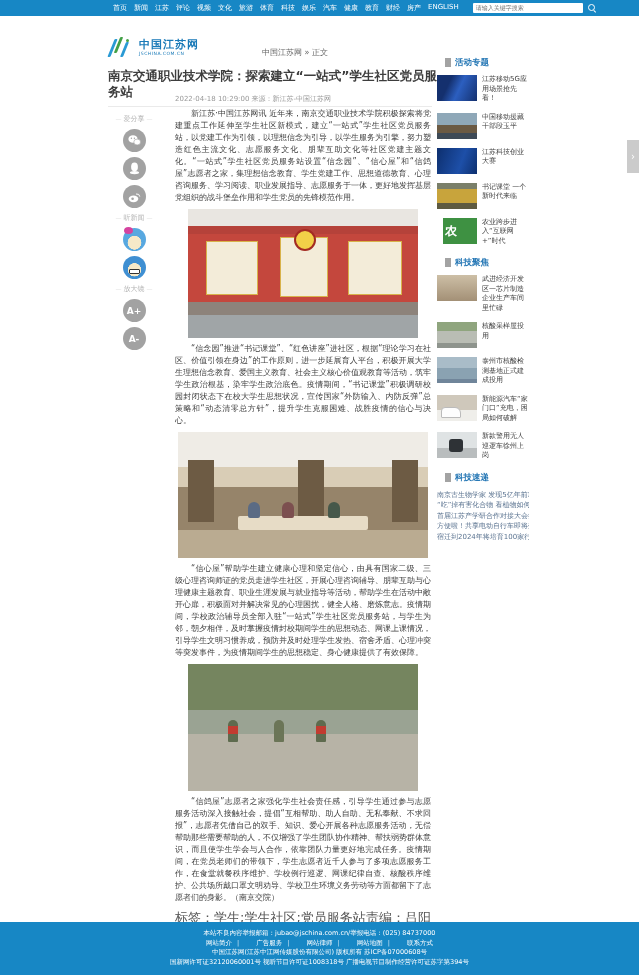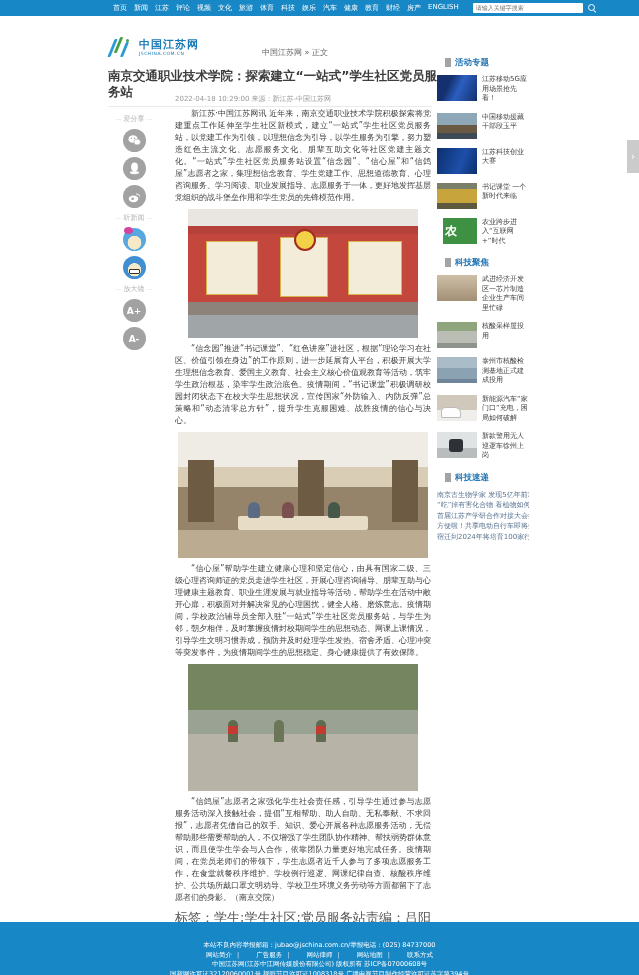--- a/index.html
+++ b/index.html
@@ -96,21 +96,21 @@
   .th-b4{background:linear-gradient(#dfe3e4 0 62%,#b9bdbe 62%);}
   .th-b4::after{content:"";position:absolute;left:12px;top:7px;width:14px;height:13px;border-radius:3px;background:#2e3236;}
   .th-b5{background:linear-gradient(#cfc8bb 0 58%,#efeeea 58%);}
   .th-b5::after{content:"";position:absolute;left:4px;top:12px;width:18px;height:9px;border-radius:4px 6px 1px 1px;background:#fdfdfd;border:1px solid #bbb;}
   .t-link{font-size:7px;color:#5a7390;line-height:10.5px;white-space:nowrap;overflow:hidden;cursor:pointer;}
   
   .side-tab{position:absolute;left:627px;top:140px;width:12px;height:33px;background:#cbcbcb;
             color:#fff;display:flex;align-items:center;justify-content:center;font-size:10px;cursor:pointer;}
   
   .footer{position:absolute;left:0;top:922px;width:639px;height:53px;background:#1787c5;color:#fff;
-          text-align:center;font-size:6.5px;line-height:9.5px;padding-top:19px;box-sizing:border-box;}
+          text-align:center;font-size:6.5px;line-height:9.5px;padding-top:7px;box-sizing:border-box;}
   .f-links{display:inline-flex;gap:12px;}
   .f-links span{cursor:pointer;}
   .f-links span:not(:last-child)::after{content:"|";margin:0 5px;color:#cfe6f4;}
 </style>
 </head>
 <body>
 
 <div class="topnav">
   <div class="nav-links">
     <span>首页</span>

